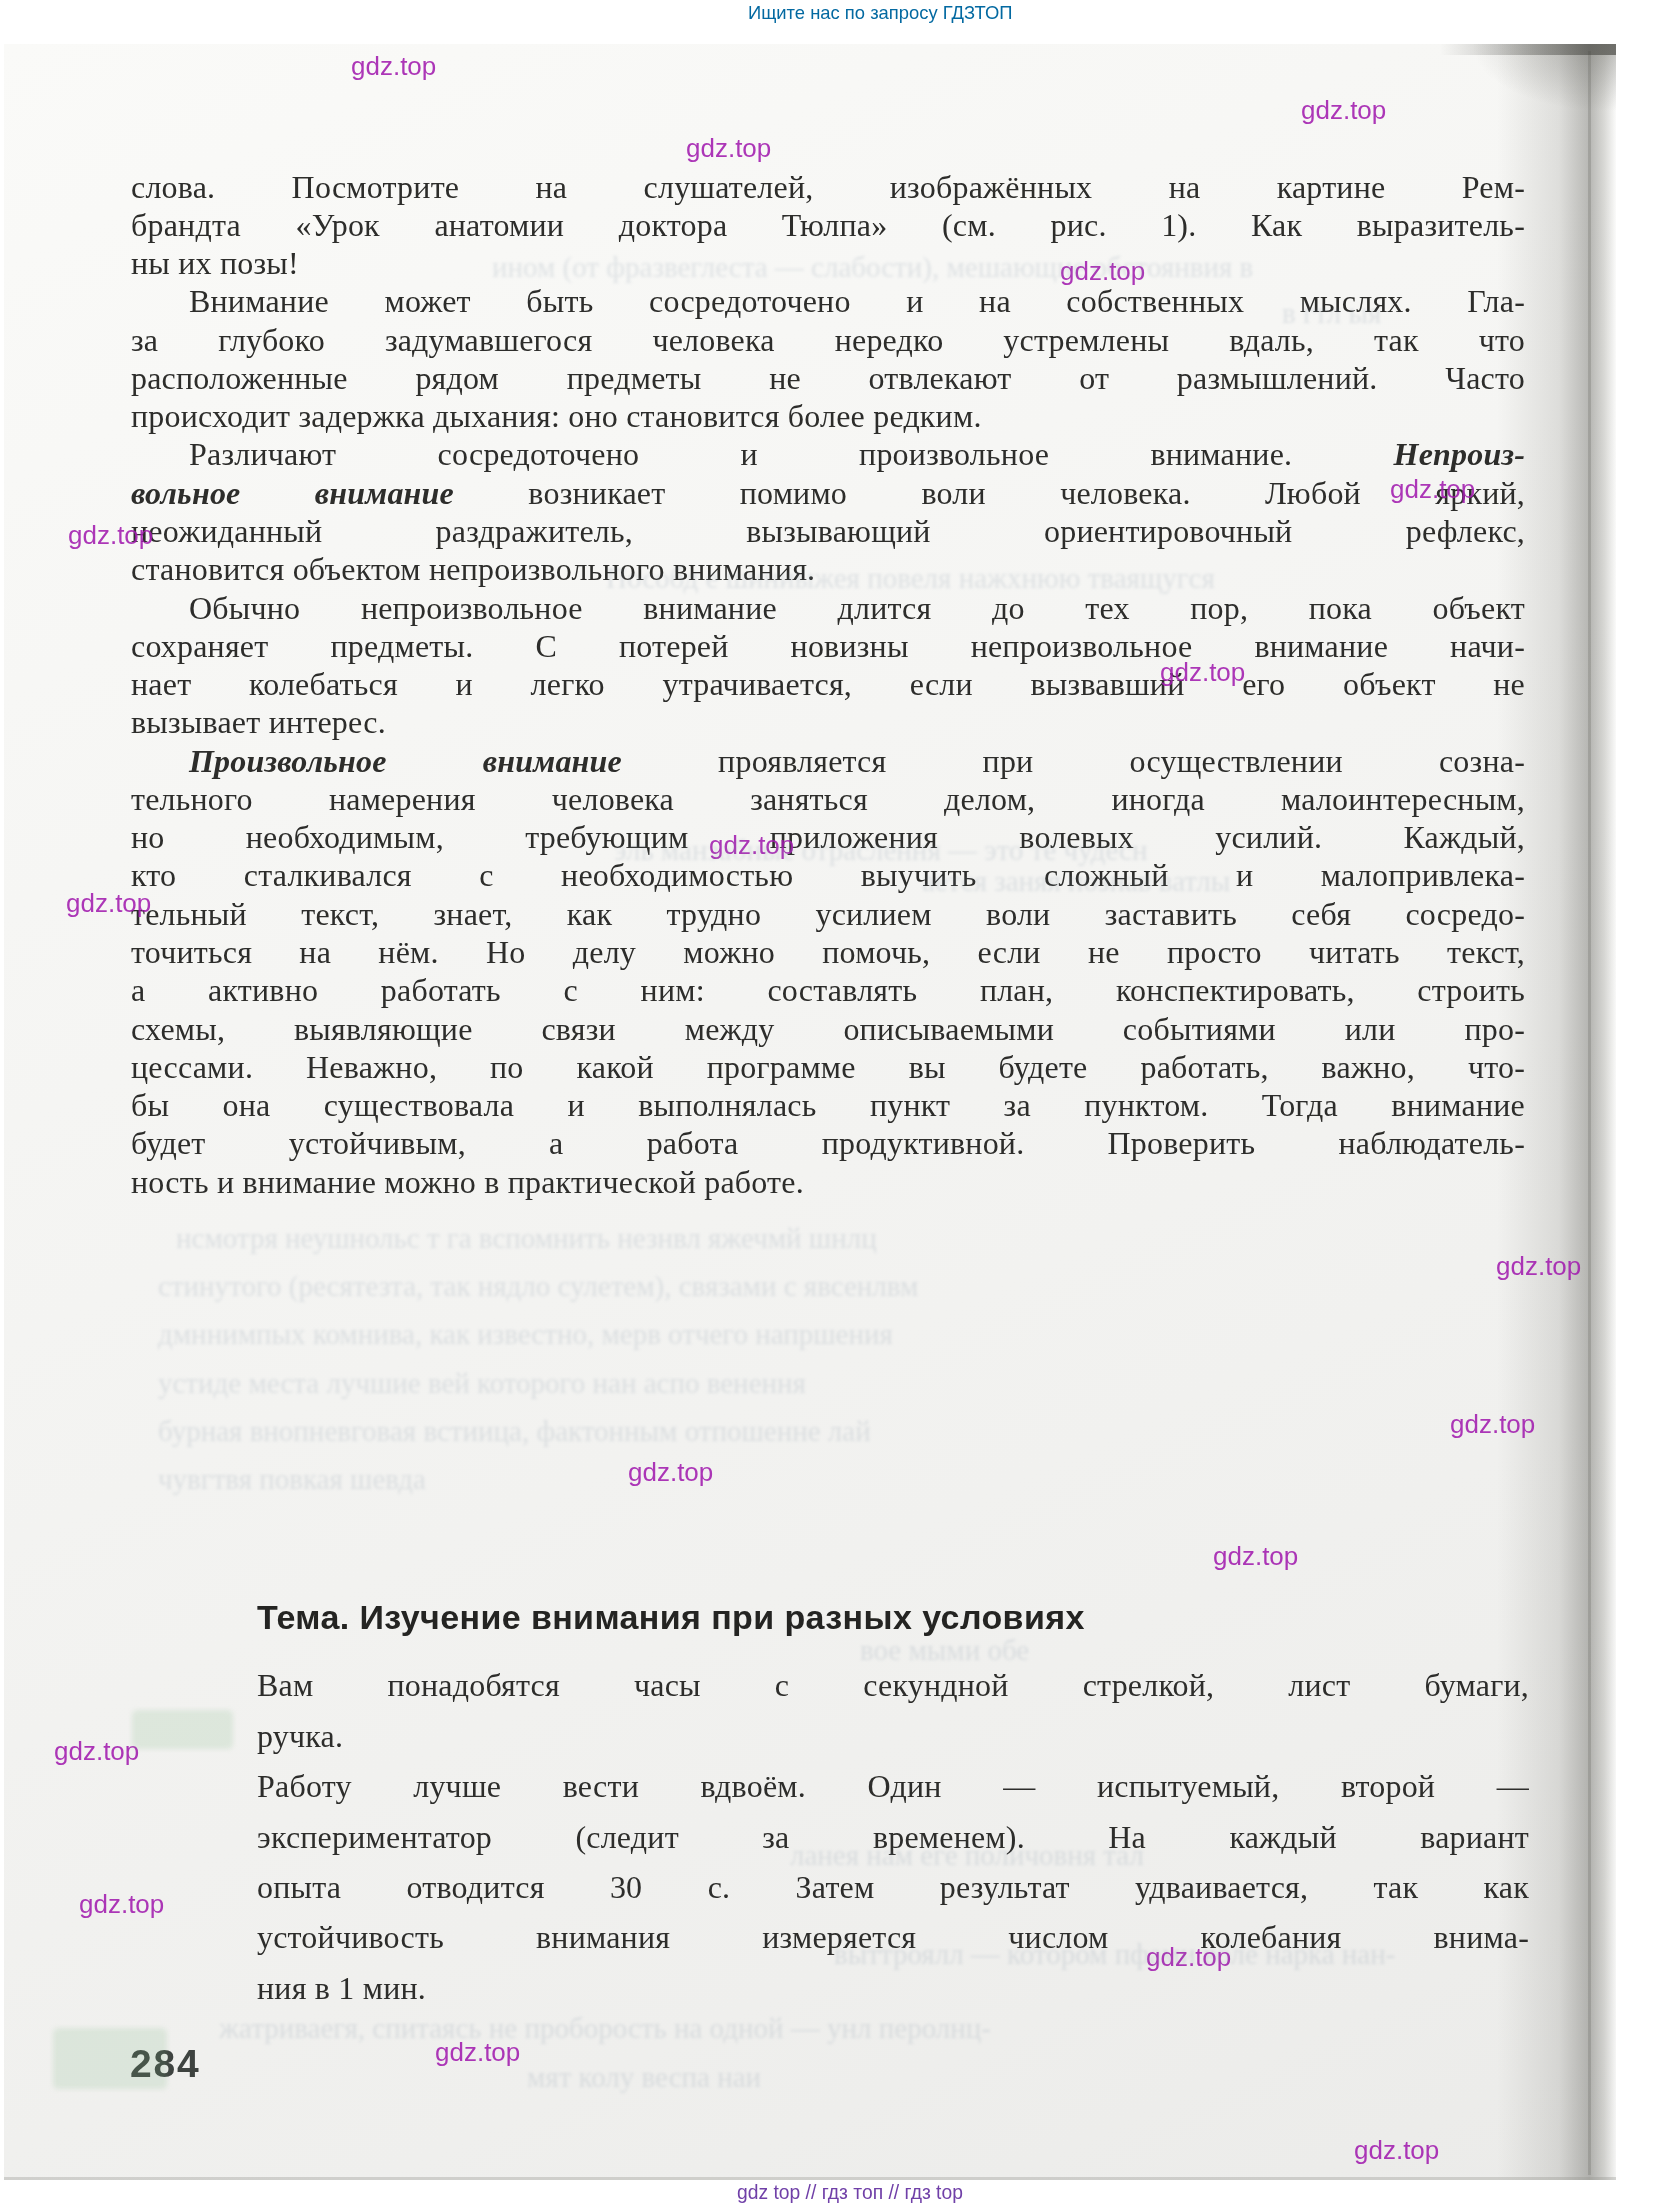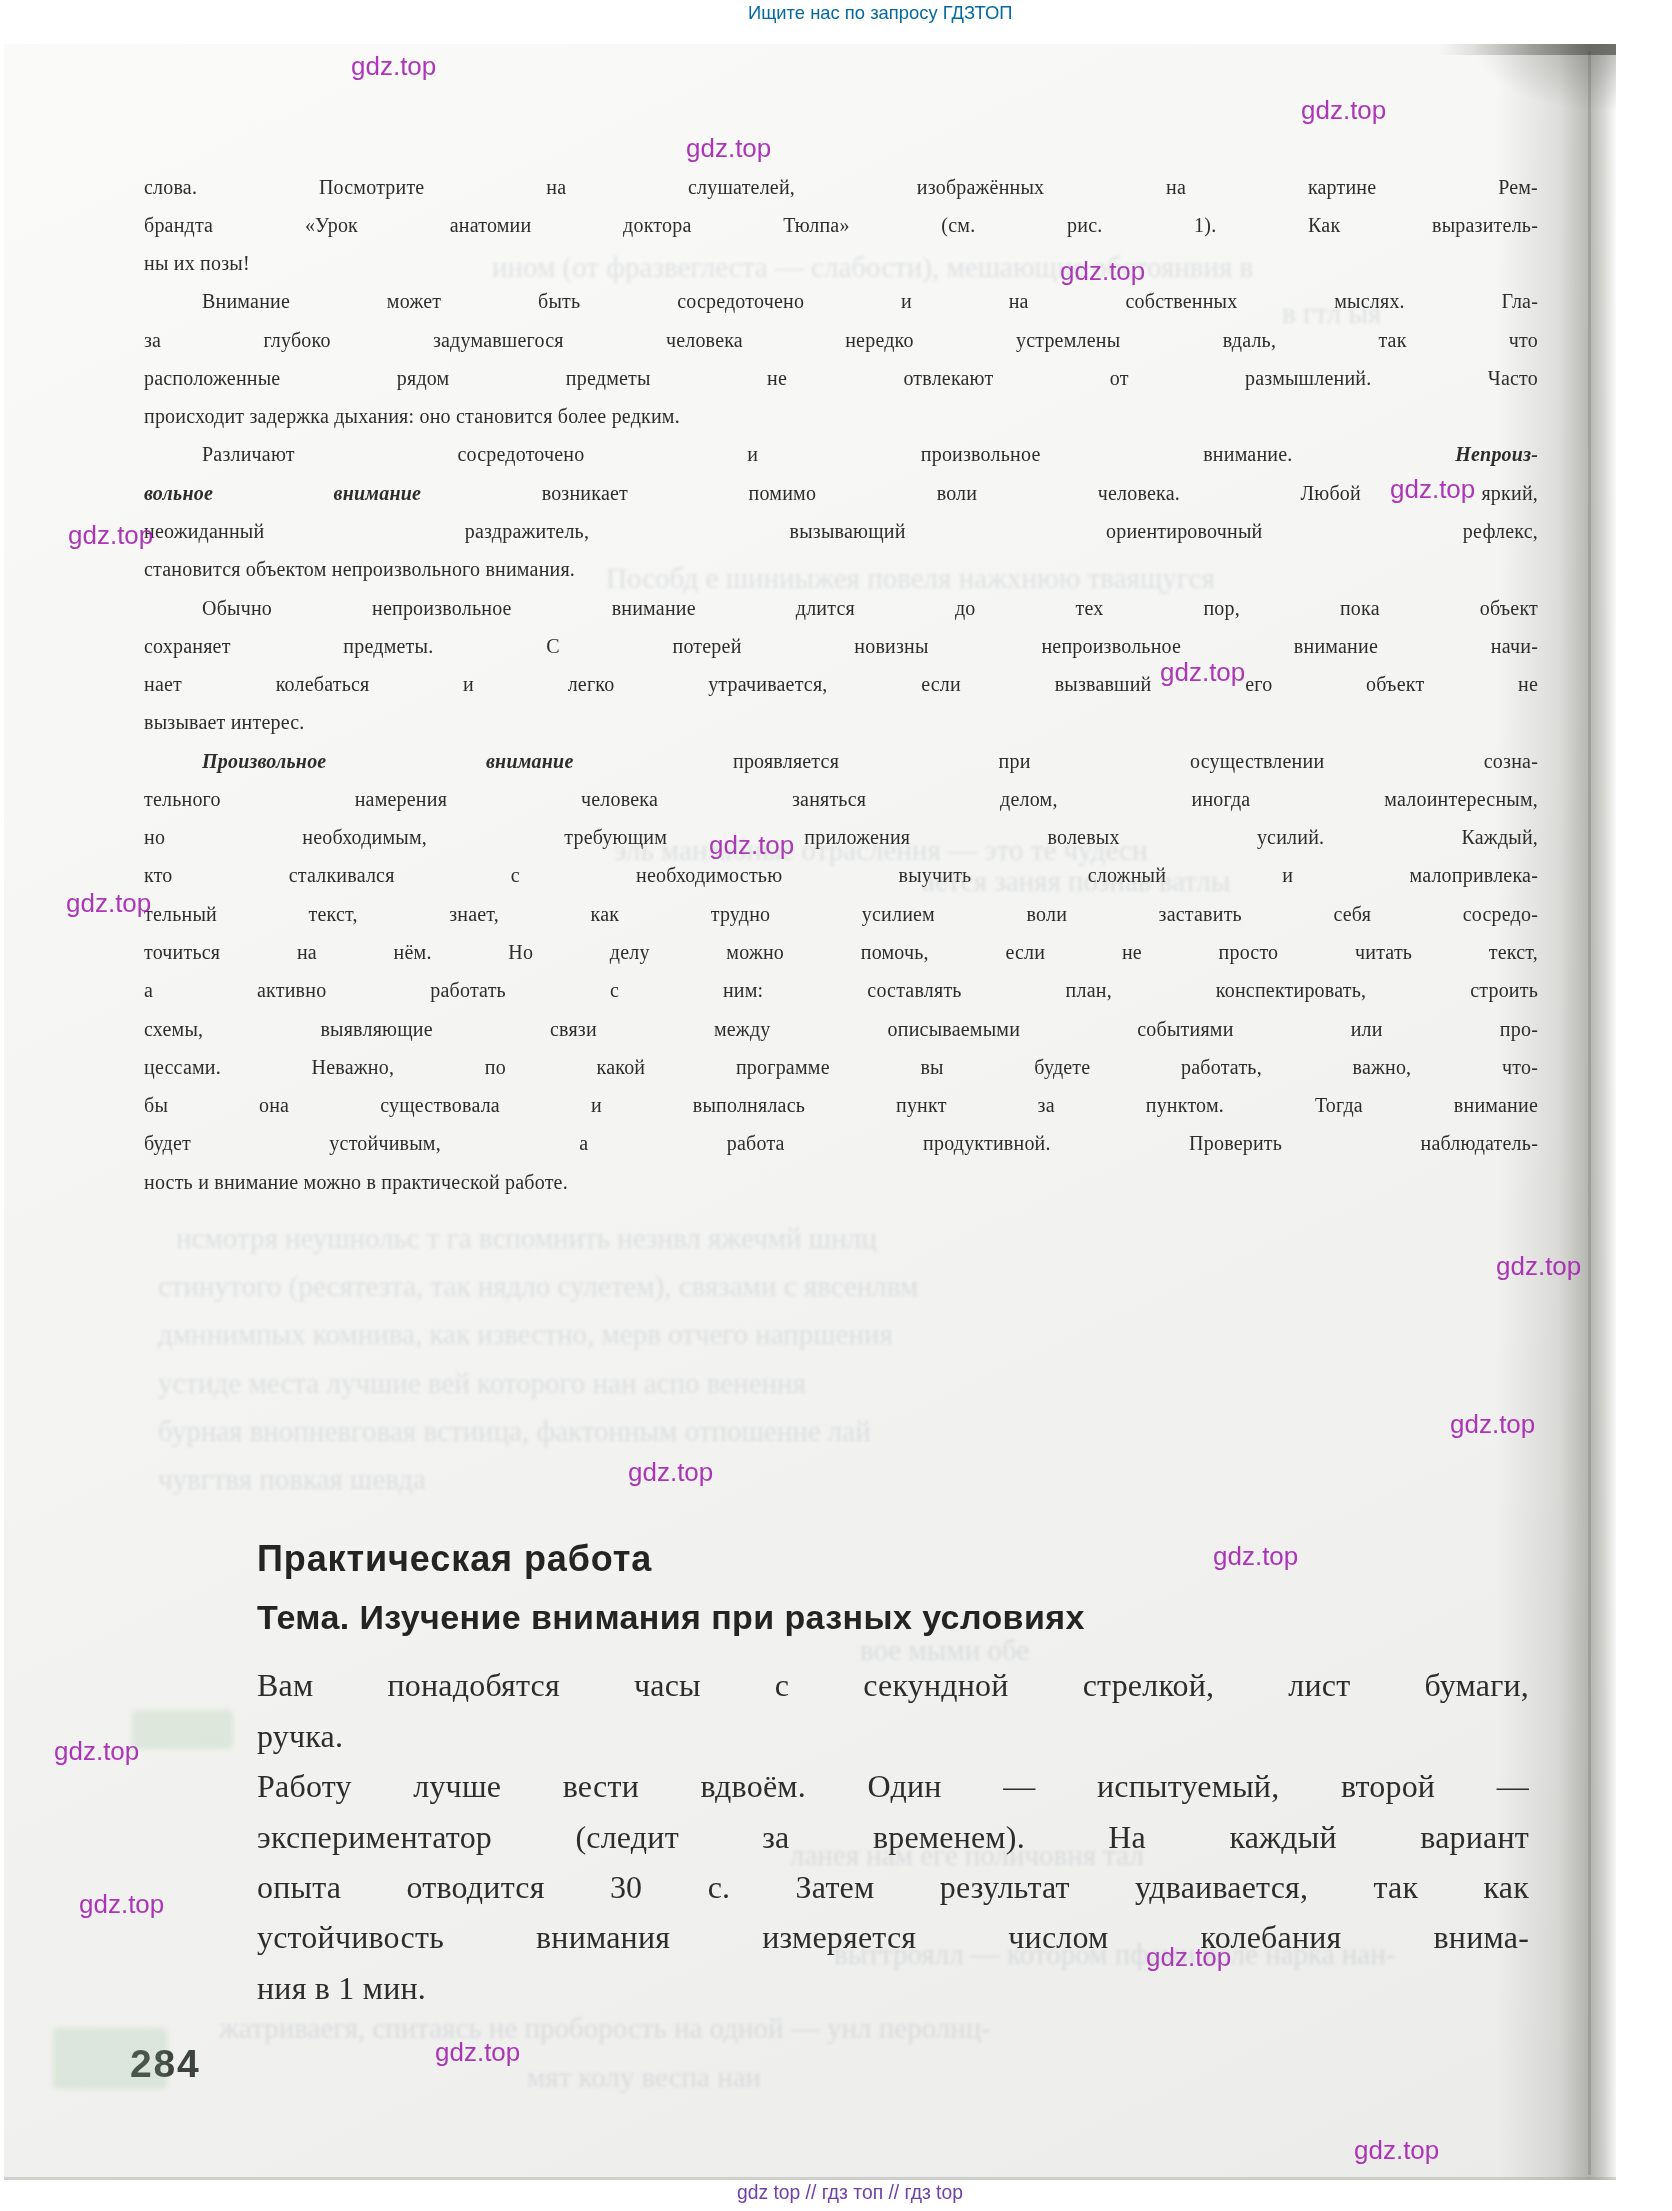--- a/index.html
+++ b/index.html
@@ -15,21 +15,21 @@
         background:linear-gradient(to right,rgba(0,0,0,0) 0%,rgba(96,96,90,.16) 52%,rgba(72,72,66,.36) 78%,rgba(140,140,134,.28) 90%,rgba(255,255,255,.55) 100%);}
   .edge-line{position:absolute;right:24.6px;top:7px;bottom:5.3px;width:2.6px;background:rgba(120,120,114,.35);}
   .corner-strip{position:absolute;right:0;top:0;width:176px;height:11.4px;
         background:linear-gradient(to right,rgba(60,60,54,0),rgba(55,55,50,.65));}
   .corner-blob{position:absolute;right:0;top:0;width:145px;height:68px;
         background:radial-gradient(ellipse at 95% 0%,rgba(90,90,84,.38),rgba(90,90,84,0) 70%);}
   .bottom-line{position:absolute;left:0;right:0;bottom:0;height:2.6px;background:rgba(150,150,144,.35);}
 
   
   .bline,.pline{position:absolute;color:#2d2d2b;}
-  .bline{left:144px;width:1394px;font-size:20px;line-height:37px;letter-spacing:0.2px;}
+  .bline{left:131px;width:1394px;font-size:32px;line-height:37px;letter-spacing:0.2px;}
   .pline{left:257px;width:1272px;font-size:32px;line-height:39px;letter-spacing:0.2px;}
   .jl{text-align:justify;text-align-last:justify;}
   .ll{text-align:left;}
   .ind{padding-left:58px;width:1336px;}
   .bi{font-weight:bold;font-style:italic;}
 
   .h1,.h2{position:absolute;left:257px;font-family:"Liberation Sans",sans-serif;font-weight:bold;
           color:#242422;white-space:nowrap;}
   .h1{top:1538px;font-size:36px;letter-spacing:0.9px;}
   .h2{top:1598px;font-size:34px;letter-spacing:0.4px;}
@@ -126,21 +126,20 @@
       <div class="bleed" style="left: 158px; top: 1367px; width: 1141px;">устиде места лучшие вей которого нан аспо венення</div>
       <div class="bleed" style="left: 158px; top: 1415px; width: 1299px;">бурная внопневговая встиица, фактонным отпошенне лай</div>
       <div class="bleed" style="left: 158px; top: 1463px; width: 966px;">чувгтвя повкая шевда</div>
       <div class="bleed" style="left: 860px; top: 1634px; width: 614px;">вое мыми обе</div>
       <div class="bleed" style="left: 790px; top: 1839px; width: 702px;">ланея нам еге поличовня тал</div>
       <div class="bleed" style="left: 834px; top: 1938px; width: 667px;">выттроялл — котором пфами воле нарка нан-</div>
       <div class="bleed" style="left: 219px; top: 2012px; width: 1273px;">жатриваегя, спитаясь не проборость на одной — унл перолнц-</div>
       <div class="bleed" style="left: 527px; top: 2061px; width: 790px;">мят колу веспа наи</div>
     </div>
 
-  <div class="h1">Практическая работа</div>
   <div class="h2">Тема. Изучение внимания при разных условиях</div>
 
   <div class="pagenum">284</div>
 
   <div class="smudge" style="left:132px;top:1710px;width:101px;height:39px;"></div>
   <div class="smudge" style="left:53px;top:2028px;width:114px;height:61px;"></div>
 
   <div class="footer">gdz top  //  гдз топ  //  гдз top</div>
 </div>
 

